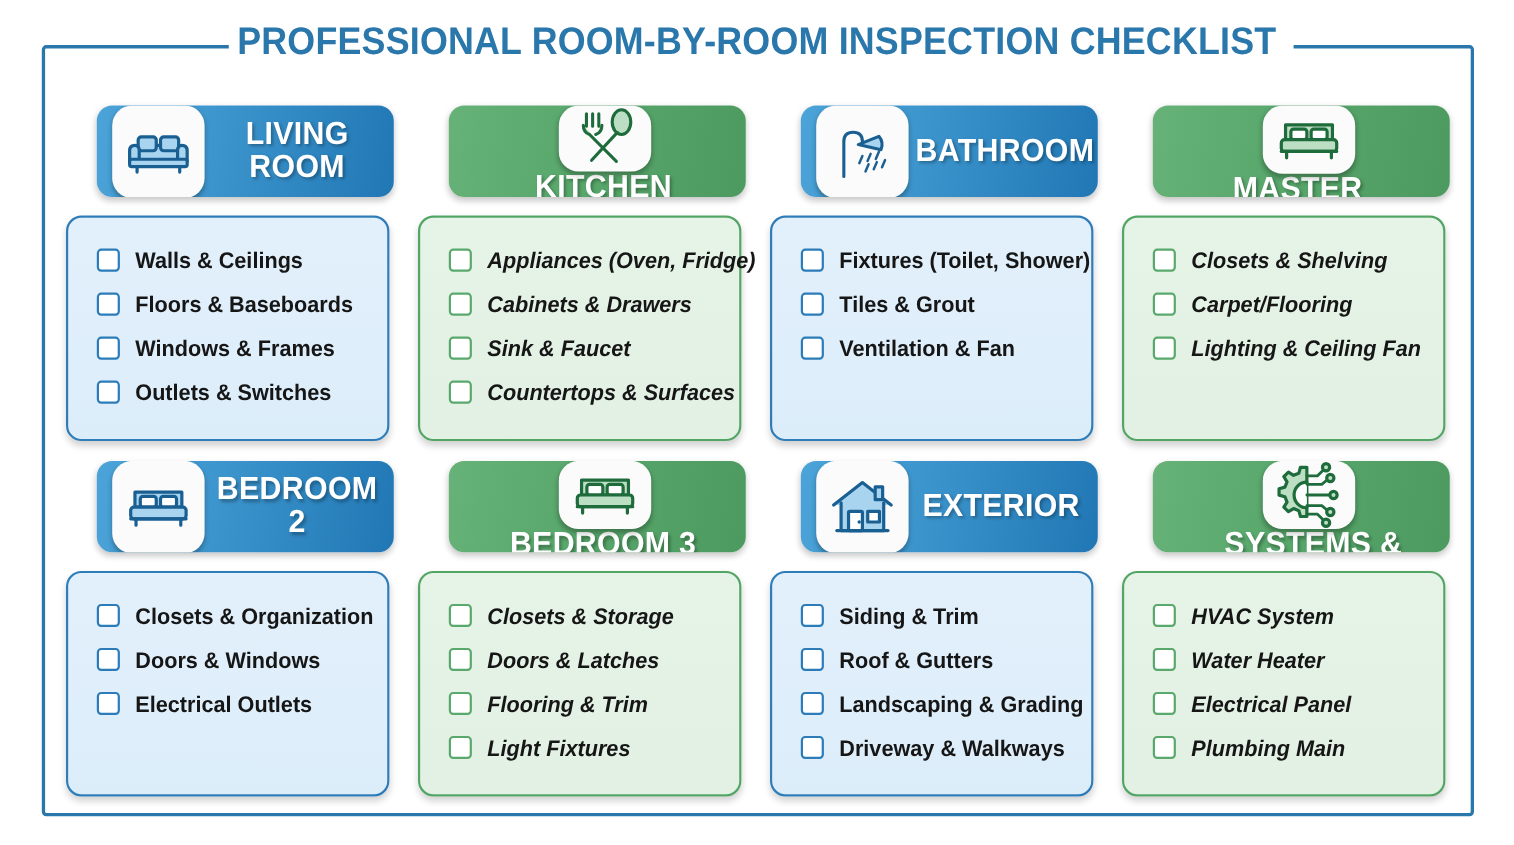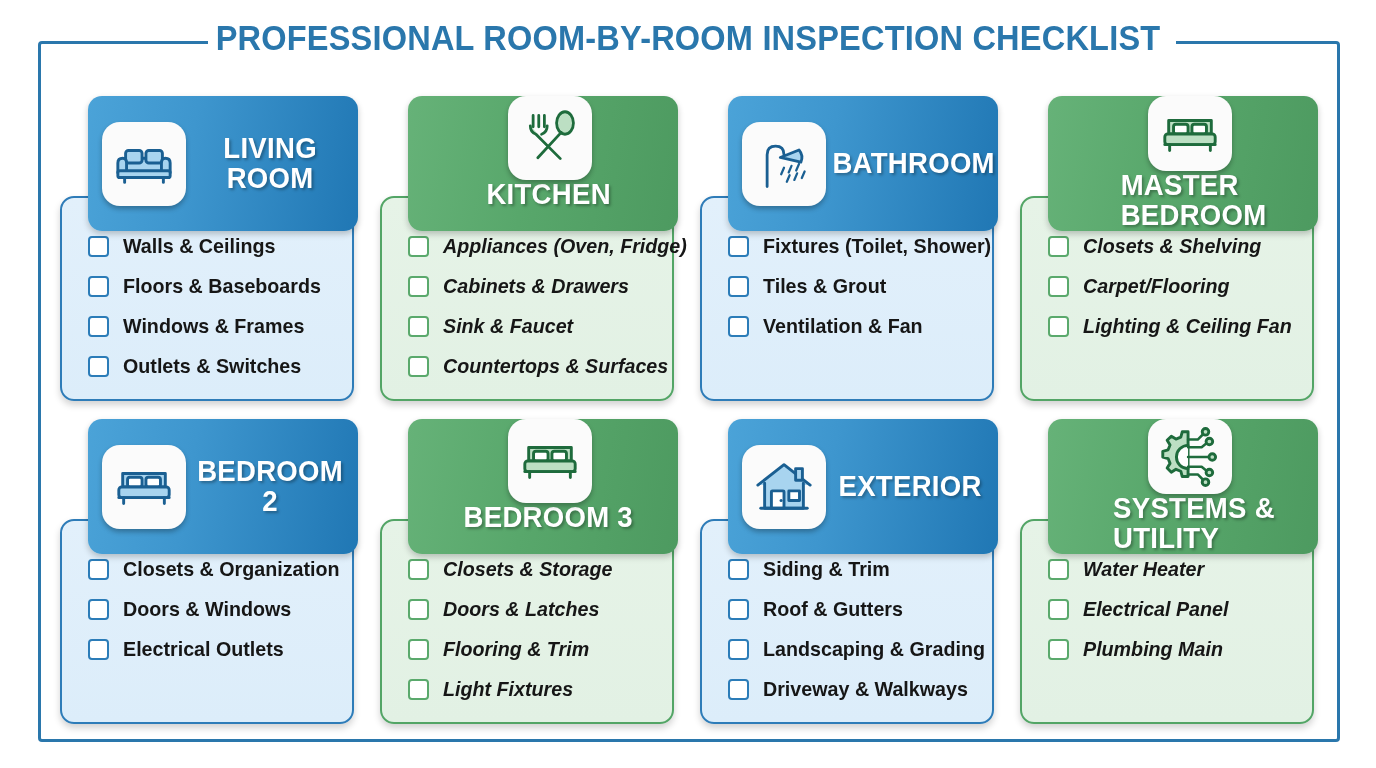--- a/index.html
+++ b/index.html
@@ -50,21 +50,21 @@
     grid-template-rows:310px 310px;
     column-gap:18px;
     row-gap:13px;
   }
 
   .card{position:relative;}
 
   
   .card-head{
     position:relative;
-    height:135px;
+    height:83px;
     border-radius:14px;
     box-sizing:border-box;
     display:flex;align-items:center;
     padding-left:14px;
     box-shadow:0 3px 6px rgba(0,0,0,.22);
     z-index:3;
     overflow:hidden;
     margin-left:32px;
   }
   .card.blue  .card-head{background:linear-gradient(100deg,#4ba3d8 0%,#3e96ce 38%,#2077b4 100%);}
@@ -105,21 +105,21 @@
     border-radius:14px;
     box-sizing:border-box;
     padding:28px 0 0 26px;
     box-shadow:0 4px 7px rgba(0,0,0,.18);
     z-index:1;
   }
   .card.blue  .card-body{background:linear-gradient(180deg,#e2f0fb 0%,#dcedfa 100%);border:2px solid #2e7cb8;}
   .card.green .card-body{background:linear-gradient(180deg,#e6f3e7 0%,#e2f1e4 100%);border:2px solid #53a566;font-style:italic;}
 
   .item{
-    display:flex;align-items:center;
+    display:flex;align-items:flex-start;
     height:40px;
   }
   .checkbox{
     width:21px;height:21px;min-width:21px;
     background:#ffffff;
     border-radius:4px;
     box-sizing:border-box;
   }
   .card.blue  .checkbox{border:2px solid #2b7cb8;}
   .card.green .checkbox{border:2px solid #5aa96c;}
@@ -401,20 +401,24 @@
           </g>
         </g>
             </svg>
           </span>
           <span class="card-title">SYSTEMS &amp;
 UTILITY</span>
         </div>
         <div class="card-body">
           <div class="item">
             <span class="checkbox"></span>
+            <span class="item-label">HVAC System</span>
+          </div>
+          <div class="item">
+            <span class="checkbox"></span>
             <span class="item-label">Water Heater</span>
           </div>
           <div class="item">
             <span class="checkbox"></span>
             <span class="item-label">Electrical Panel</span>
           </div>
           <div class="item">
             <span class="checkbox"></span>
             <span class="item-label">Plumbing Main</span>
           </div>

